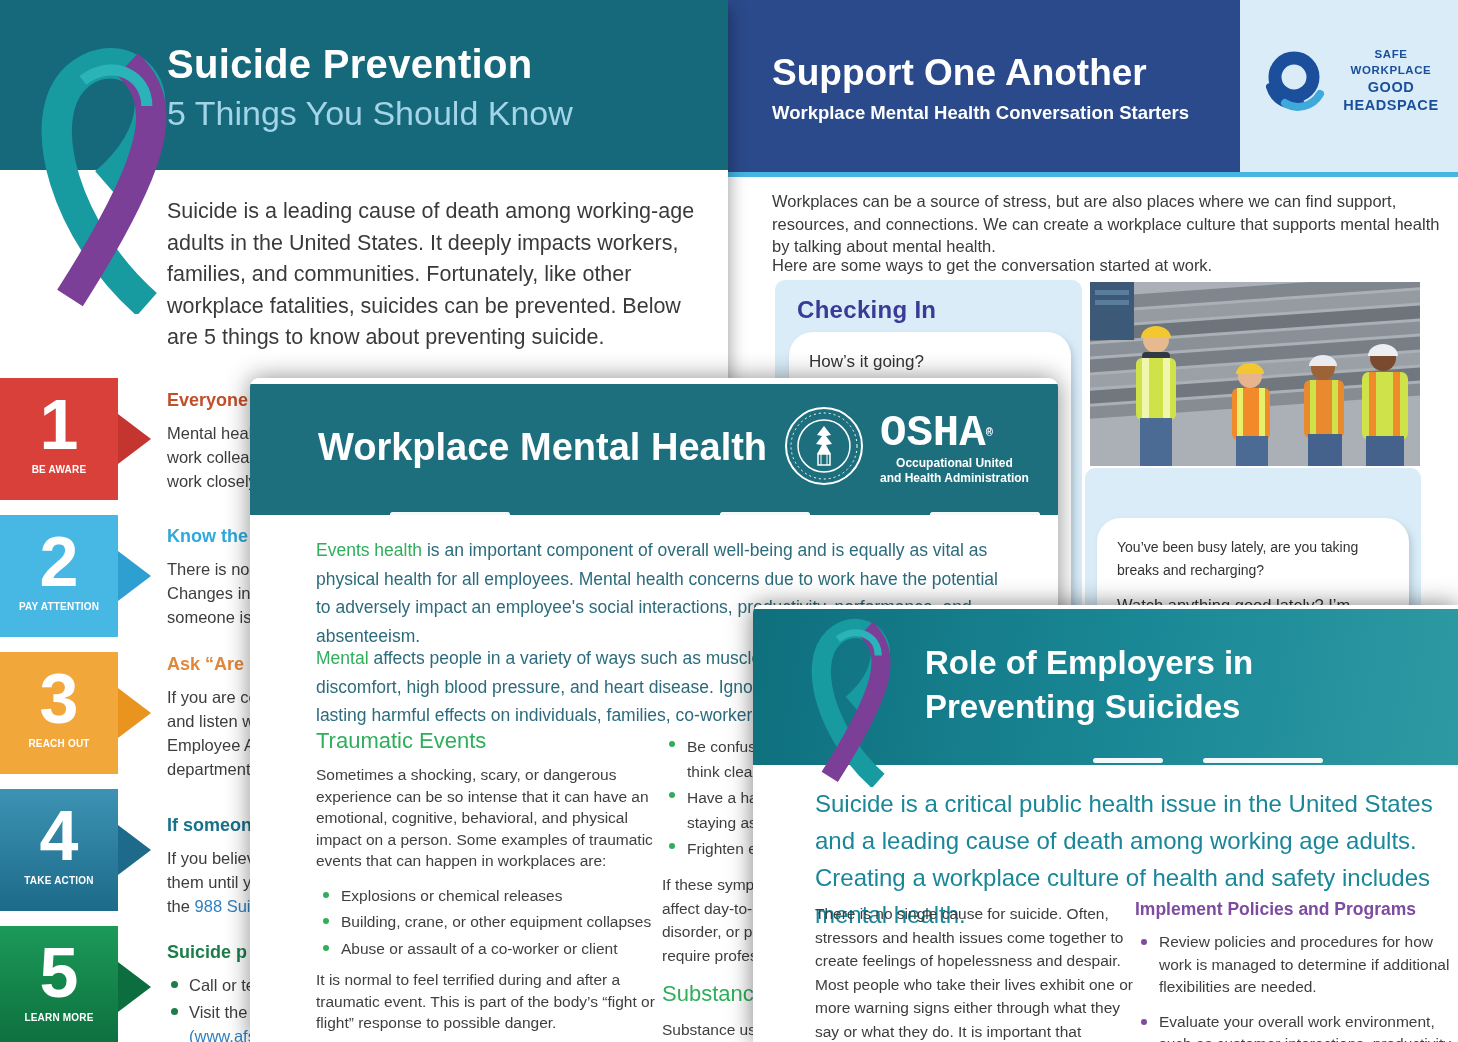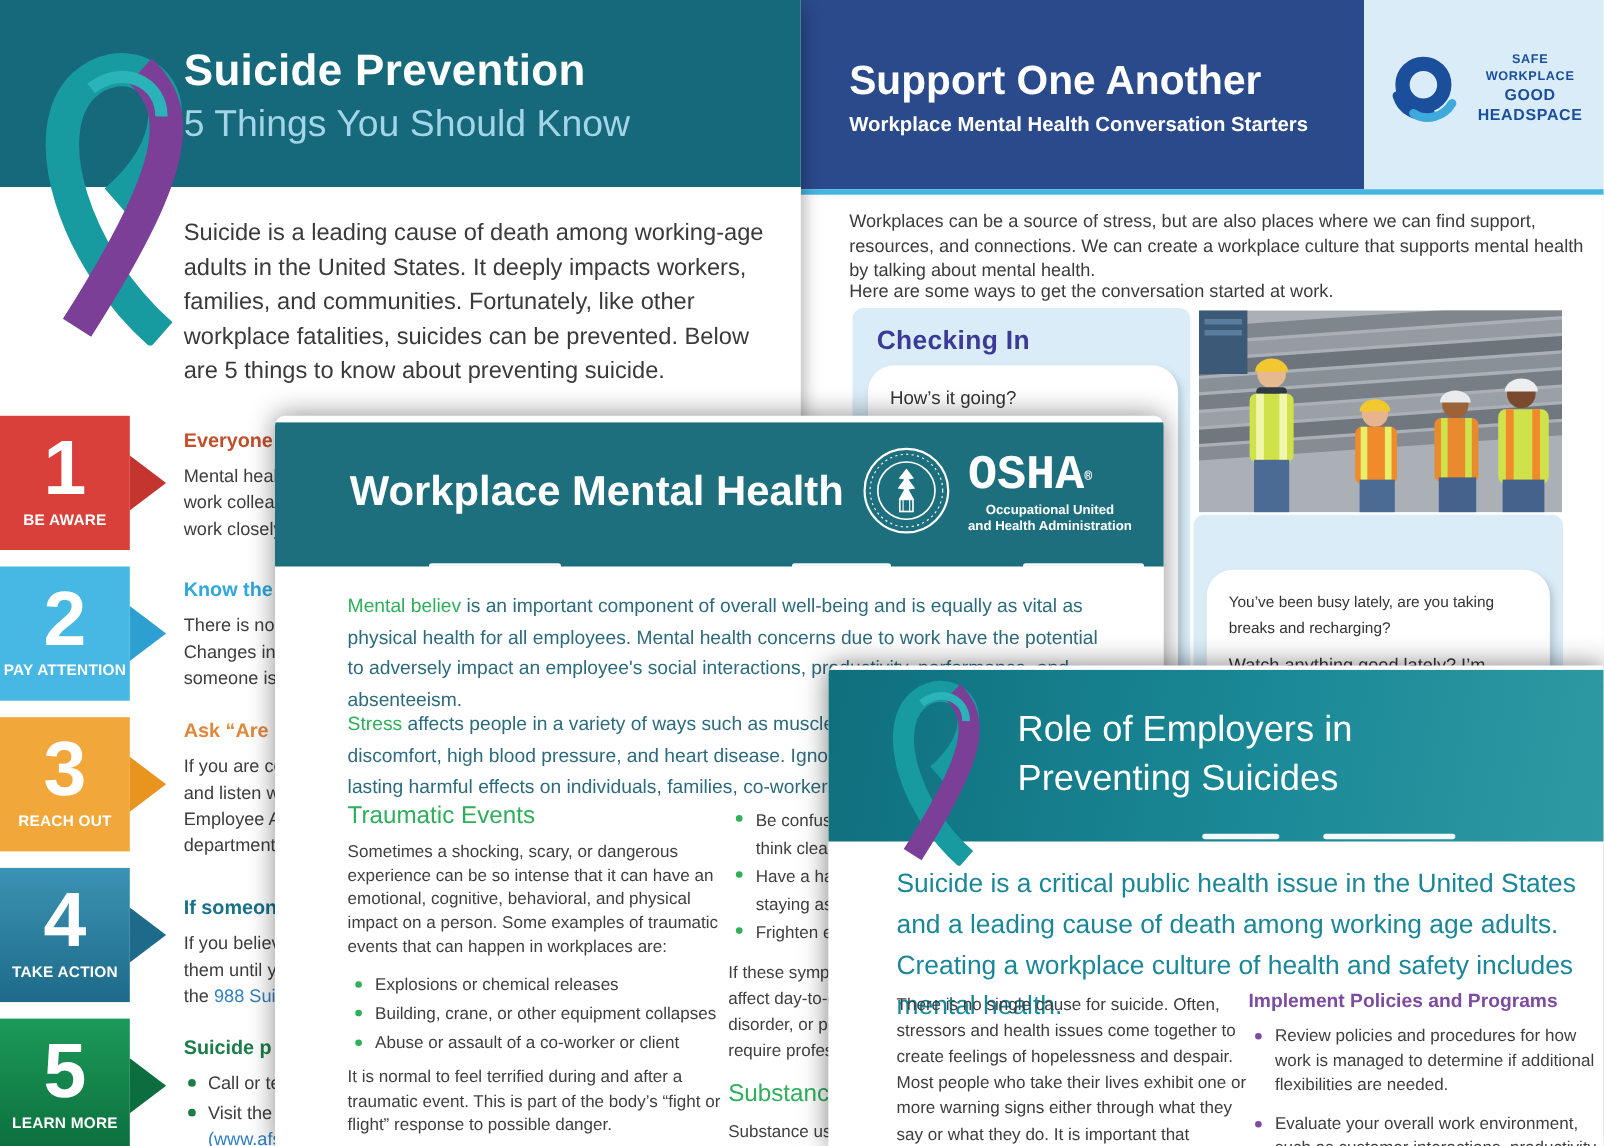--- a/index.html
+++ b/index.html
@@ -12,21 +12,21 @@
   .doc-sp{left:0;top:0;width:728px;height:1042px;z-index:2;box-shadow:10px 0 16px -8px rgba(0,0,0,.35)}
   .sp-header{position:absolute;left:0;top:0;width:728px;height:170px;background:#16697a}
   .sp-title{position:absolute;left:167px;top:42px;font-size:40px;font-weight:bold;color:#fff;letter-spacing:.3px}
   .sp-sub{position:absolute;left:167px;top:94px;font-size:34px;color:#a3d4e8}
   .sp-ribbon{position:absolute;left:-14px;top:42px;z-index:3}
   .sp-intro{position:absolute;left:167px;top:196px;width:548px;font-size:21.5px;line-height:31.5px;color:#3a3a3a}
 
   .badge{position:absolute;left:0;width:118px;height:122px;color:#fff;text-align:center;z-index:1}
   .badge::after{content:"";position:absolute;right:-33px;top:50%;margin-top:-25px;border-top:25px solid transparent;border-bottom:25px solid transparent;border-left:33px solid #000}
   .badge-num{font-size:70px;font-weight:bold;line-height:1;margin-top:12px}
-  .badge-label{font-size:14px;font-weight:bold;margin-top:4px;letter-spacing:.2px}
+  .badge-label{font-size:10px;font-weight:bold;margin-top:4px;letter-spacing:.2px}
   .b1{background:#d9403a}.b1::after{border-left-color:#c43530}
   .b2{background:#47b7e3}.b2::after{border-left-color:#2d9fd0}
   .b3{background:#f2a73b}.b3::after{border-left-color:#e8941f}
   .b4{background:linear-gradient(#3c93b3,#1d6a8a)}.b4::after{border-left-color:#1d6a8a}
   .b5{background:linear-gradient(#1c9a58,#0c6e3e)}.b5::after{border-left-color:#0c6e3e}
 
   .sp-sec{position:absolute;left:167px;width:300px}
   .sec-h{font-size:18px;font-weight:bold;margin-bottom:10px}
   .h1{color:#c14f2a}.h2{color:#2fa8dc}.h3{color:#e0873a}.h4{color:#17718a}.h5{color:#1b7d48}
   .sec-l{font-size:16.5px;line-height:24px;color:#3d3d3d}
@@ -74,21 +74,21 @@
   .wmh-colL ul{margin-top:13px;list-style:none}
   .wmh-colR{position:absolute;left:412px;top:356px;width:356px}
   .wmh-colR .g-li{line-height:25px;margin-bottom:1px}
   .rc-p{margin-top:12px;font-size:15.5px;line-height:23.5px;color:#3f3f3f}
   .sub-h{margin-top:14px}
   .rc-s{margin-top:10px;font-size:15.5px;line-height:26px;color:#3f3f3f}
 
   
   .doc-role{left:753px;top:605px;width:705px;height:437px;z-index:4;border-radius:8px 0 0 0;overflow:hidden;box-shadow:0 0 24px rgba(0,0,0,.5)}
   .role-band{position:absolute;left:0;top:4px;width:705px;height:156px;background:linear-gradient(100deg,#0f6f7d 0%,#1a8896 55%,#2d9aa3 100%)}
-  .role-title{position:absolute;left:172px;top:36px;font-size:33px;font-weight:normal;color:#fff;line-height:44px}
+  .role-title{position:absolute;left:172px;top:36px;font-size:33px;font-weight:bold;color:#fff;line-height:44px}
   .role-ribbon{position:absolute;left:46px;top:10px;z-index:2}
   .role-lead{position:absolute;left:62px;top:180px;width:650px;font-size:24px;line-height:37px;color:#1a8799}
   .role-colL{position:absolute;left:62px;top:297px;width:324px;font-size:15.5px;line-height:23.5px;color:#3d3d3d}
   .role-colR{position:absolute;left:382px;top:294px;width:334px}
   .role-colR .rh{color:#7d4ba0;font-weight:bold;font-size:17.5px;margin-bottom:11px}
   .p-li{position:relative;padding-left:24px;font-size:15.5px;line-height:22.5px;color:#3f3f3f;margin-bottom:12px}
   .p-li::before{content:"";position:absolute;left:6px;top:8px;width:6px;height:6px;border-radius:50%;background:#7d4ba0}
 </style>
 </head>
 <body>
@@ -259,24 +259,24 @@
       <rect x="36" y="50" width="12" height="11" fill="none" stroke="#fff" stroke-width="1.5"></rect>
       <line x1="39" y1="50" x2="39" y2="61" stroke="#fff" stroke-width="1"></line>
       <line x1="45" y1="50" x2="45" y2="61" stroke="#fff" stroke-width="1"></line>
     </svg>
     <div class="osha">
       <div class="osha-word"><span>OSHA</span><span class="reg">®</span></div>
       <div class="osha-sub">Occupational United</div>
       <div class="osha-sub">and Health Administration</div>
     </div>
 
-    <p class="wmh-p1"><span class="grn">Mental believ</span><span> is an important component of overall well-being and is equally as vital as physical health for all employees. Mental health concerns due to work have the potential to adversely impact an employee's social interactions, productivity, performance, and absenteeism.</span></p>
+    <p class="wmh-p1"><span class="grn">Events health</span><span> is an important component of overall well-being and is equally as vital as physical health for all employees. Mental health concerns due to work have the potential to adversely impact an employee's social interactions, productivity, performance, and absenteeism.</span></p>
 
     <div class="wmh-p2">
-      <div><span class="grn">Stress</span><span> affects people in a variety of ways such as muscle te</span></div>
+      <div><span class="grn">Mental</span><span> affects people in a variety of ways such as muscle te</span></div>
       <div>discomfort, high blood pressure, and heart disease. Ignorin</div>
       <div>lasting harmful effects on individuals, families, co-workers,</div>
     </div>
 
     <div class="wmh-colL">
       <div class="grn-h">Traumatic Events</div>
       <p>Sometimes a shocking, scary, or dangerous experience can be so intense that it can have an emotional, cognitive, behavioral, and physical impact on a person. Some examples of traumatic events that can happen in workplaces are:</p>
       <ul>
         <li class="g-li">Explosions or chemical releases</li>
         <li class="g-li">Building, crane, or other equipment collapses</li>

